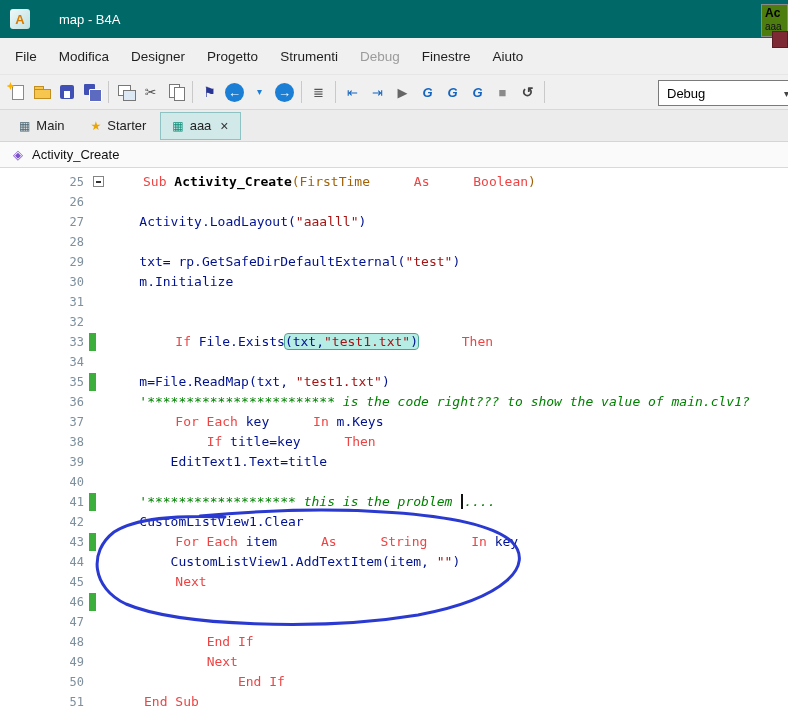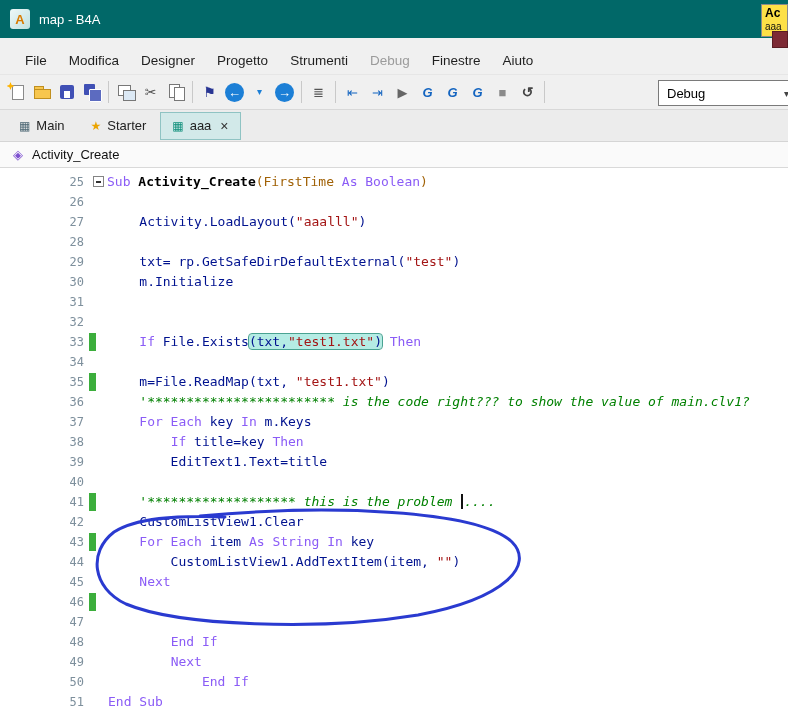--- a/index.html
+++ b/index.html
@@ -1,30 +1,30 @@
 <!DOCTYPE html>
 <html><head>
 <meta charset="utf-8">
 <style>
   * { box-sizing: border-box; margin: 0; padding: 0; }
   html,body { width:788px; height:712px; overflow:hidden; font-family:"Liberation Sans",sans-serif; background:#fff; position:relative; }
 
   
   .titlebar { height:38px; background:#016868; display:flex; align-items:center; gap:9px; padding-left:10px; color:#fff; }
   .app-icon { width:20px; height:20px; border-radius:3px; background:linear-gradient(135deg,#eef8f8,#bfe0e0); color:#d97b00; font-weight:bold; font-size:13px; display:flex; align-items:center; justify-content:center; }
-  .title-text { font-size:13px; }
-
-  
-  .mini-popup { position:absolute; top:4px; right:0; width:27px; height:33px; background:#fde047; border:1px solid #8a8a8a; z-index:6; padding:1px 3px; line-height:1.25; }
+  .title-text { font-size:13px;margin-left:20px; }
+
+  
+  .mini-popup { position:absolute; top:4px; right:0; width:27px; height:33px; background:#4d7c0f; border:1px solid #8a8a8a; z-index:6; padding:1px 3px; line-height:1.25; }
   .mini-popup .l1 { font-weight:bold; font-size:12px; color:#000; }
   .mini-popup .l2 { font-size:10px; color:#111; }
   .maroon-chip { position:absolute; top:31px; right:0; width:16px; height:17px; background:#7d2a35; border:1px solid #5a1c24; z-index:7; }
 
   
-  .menubar { height:36px; background:#f0f0f0; display:flex; align-items:flex-end; padding-left:14px; font-size:13.5px; color:#1f1f1f; }
+  .menubar { height:36px; background:#f0f0f0; display:flex; align-items:center; padding-left:4px; font-size:13.5px; color:#1f1f1f; }
   .menu-item { padding:6px 11px; cursor:default; }
   .menu-item.disabled { color:#9b9b9b; }
 
   
   .toolbar { height:36px; background:#f0f0f0; border-top:1px solid #e6e6e6; border-bottom:1px solid #d8d8d8; display:flex; align-items:center; padding-left:4px; gap:1px; position:relative; }
   .tb-btn { width:25px; height:27px; display:flex; align-items:center; justify-content:center; }
   .tb-sep { width:1px; height:22px; background:#c9c9c9; margin:0 4px; }
   .ic { width:20px; height:20px; display:inline-flex; align-items:center; justify-content:center; font-size:13px; line-height:1; position:relative; }
   .ic-new-file::before { content:""; position:absolute; left:5px; top:3px; width:10px; height:13px; background:#fff; border:1px solid #8a8a8a; }
   .ic-new-file::after { content:""; position:absolute; left:0; top:0; width:8px; height:8px; background:#ffb300; clip-path:polygon(50% 0,63% 35%,100% 50%,63% 65%,50% 100%,37% 65%,0 50%,37% 35%); }
@@ -58,21 +58,21 @@
   .crumb-icon { color:#7c4fd0; font-size:13px; }
 
   
   .editor { position:relative; height:544px; background:#fff; font-family:"DejaVu Sans Mono","Liberation Mono",monospace; font-size:13px; padding-top:4px; }
   .code-line { display:flex; height:20px; line-height:20px; align-items:center; }
   .ln { flex:0 0 84px; text-align:right; color:#7d8f9c; font-size:12px; }
   .bar-col { flex:0 0 24px; display:flex; align-items:center; height:100%; }
   .bar { width:7px; height:18px; margin-left:5px; background:transparent; }
   .bar.changed { background:#3cae3c; }
   .code { white-space:pre; color:#000; }
-  .tok-k { color:#8b5cf6; }
+  .tok-k { color:#ef4444;margin-left:36px; }
   .tok-n { color:#00128f; }
   .tok-s { color:#a31515; }
   .tok-c { color:#008000;font-style:italic; }
   .tok-m { color:#000; font-weight:bold; }
   .tok-p { color:#a16207; }
   .hl { background:#b5ece4; outline:1px solid #4aa392; border-radius:3px; }
   .caret { display:inline-block; width:2px; height:15px; background:#111; vertical-align:middle; margin:0 1px 2px 1px; }
   .fold { display:inline-block; width:11px; height:11px; border:1px solid #848484; background:#fff; margin:0 3px 2px -15px; vertical-align:middle; position:relative; }
   .fold::after { content:""; position:absolute; left:2px; top:4px; width:5px; height:2px; background:#333; }
   .annotation { position:absolute; left:0; top:0; width:788px; height:544px; pointer-events:none; }

